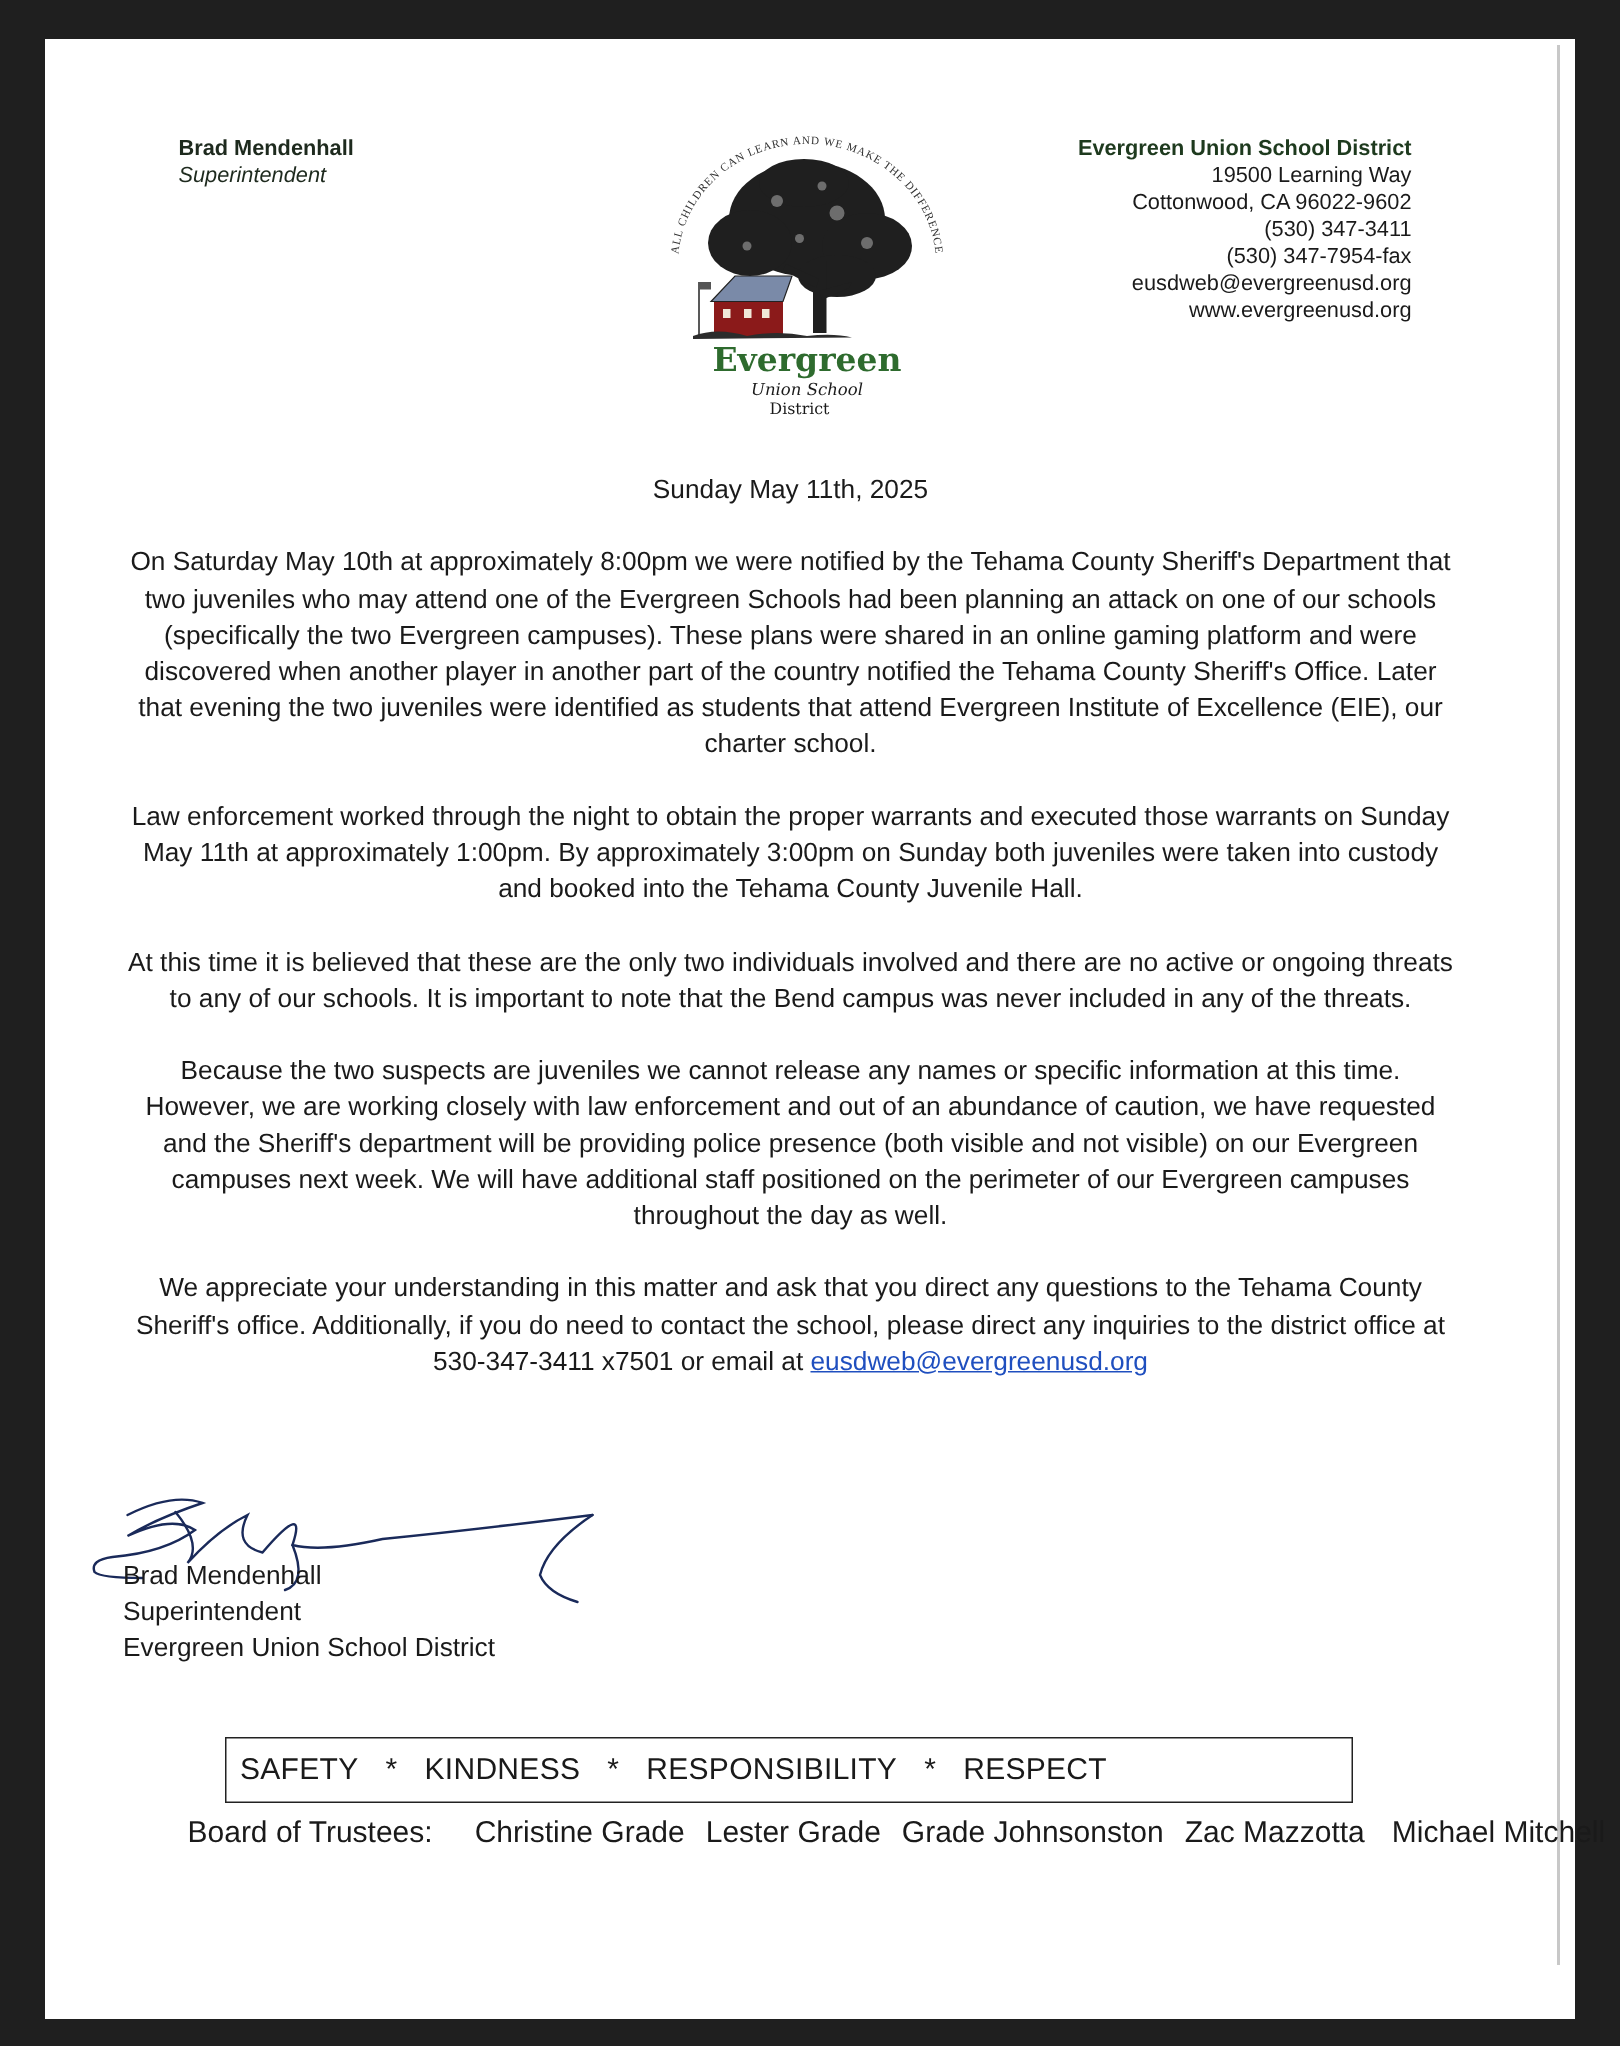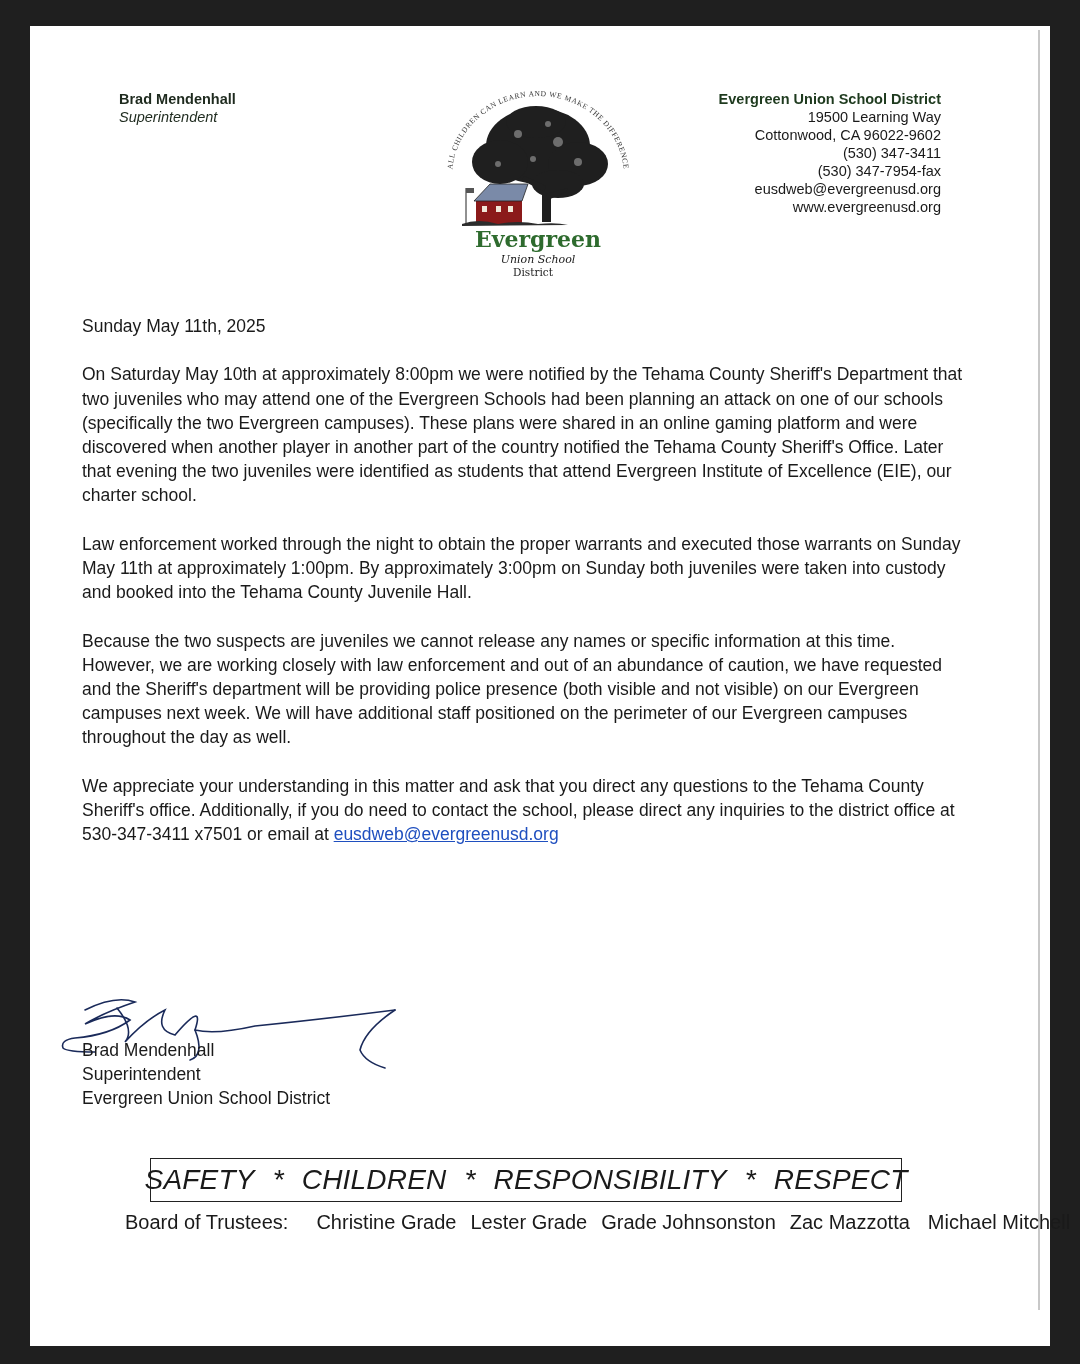--- a/index.html
+++ b/index.html
@@ -38,37 +38,37 @@
   .logo {
     position: absolute; left: 438px; top: 84px;
     width: 200px; height: 200px;
   }
   .logo svg { width: 200px; height: 200px; display: block; }
   .body-text {
     position: absolute; left: 82px; top: 314px;
     width: 890px;
     font-size: 17.5px; line-height: 24.2px; color: #1a1a1a;
   }
-  .body-text p { margin: 0 0 24.2px 0; }
+  .body-text p { margin: 0 0 24.2px 0; text-align: center; }
   .body-text .date { margin-bottom: 24.2px; }
   .email-link { color: #1f4fbf; text-decoration: underline; }
   .sig-area {
     position: absolute; left: 82px; top: 1038px;
     font-size: 17.5px; line-height: 24px;
   }
   .signature {
     position: absolute; left: 55px; top: 990px;
     width: 350px; height: 80px;
   }
   .motto-box {
     position: absolute; left: 150px; top: 1158px;
     width: 750px; height: 42px;
     border: 1.5px solid #222;
-    display: flex; align-items: center; justify-content: center;
-    font-size: 28px; letter-spacing: 0.2px; font-style: italic;
+    display: flex; align-items: center; justify-content: flex-start;
+    font-size: 20px; letter-spacing: 0.2px;
   }
   .motto-box span { margin: 0 9px; }
   .trustees {
     position: absolute; left: 125px; top: 1212px;
     font-size: 20px; line-height: 20px; white-space: nowrap;
     display: flex;
   }
   .trustees .label { margin-right: 28px; }
   .trustees .t { margin-right: 14px; }
   .trustees .t:nth-child(5) { margin-right: 18px; }
@@ -135,20 +135,21 @@
   <div>(530) 347-3411</div>
   <div>(530) 347-7954-fax</div>
   <div>eusdweb@evergreenusd.org</div>
   <div>www.evergreenusd.org</div>
 </div>
 
 <div class="body-text">
   <p class="date">Sunday May 11th, 2025</p>
   <p>On Saturday May 10th at approximately 8:00pm we were notified by the Tehama County Sheriff's Department that two juveniles who may attend one of the Evergreen Schools had been planning an attack on one of our schools (specifically the two Evergreen campuses).  These plans were shared in an online gaming platform and were discovered when another player in another part of the country notified the Tehama County Sheriff's Office.  Later that evening the two juveniles were identified as students that attend Evergreen Institute of Excellence (EIE), our charter school.</p>
   <p>Law enforcement worked through the night to obtain the proper warrants and executed those warrants on Sunday May 11th at approximately 1:00pm.  By approximately 3:00pm on Sunday both juveniles were taken into custody and booked into the Tehama County Juvenile Hall.</p>
+  <p>At this time it is believed that these are the only two individuals involved and there are no active or ongoing threats to any of our schools.  It is important to note that the Bend campus was never included in any of the threats.</p>
   <p>Because the two suspects are juveniles we cannot release any names or specific information at this time. However, we are working closely with law enforcement and out of an abundance of caution, we have requested and the Sheriff's department will be providing police presence (both visible and not visible) on our Evergreen campuses next week.  We will have additional staff positioned on the perimeter of our Evergreen campuses throughout the day as well.</p>
   <p><span>We appreciate your understanding in this matter and ask that you direct any questions to the Tehama County Sheriff's office.  Additionally, if you do need to contact the school, please direct any inquiries to the district office at 530-347-3411 x7501 or email at </span><a class="email-link">eusdweb@evergreenusd.org</a></p>
 </div>
 
 <svg class="signature" viewBox="0 0 350 80">
   <g fill="none" stroke="#1a2a5a" stroke-width="1.6" stroke-linecap="round">
     <path d="M30 20 Q60 5 80 12 Q50 22 30 34 Q60 20 75 30 Q55 45 20 48 Q5 50 8 58 Q12 62 40 62"></path>
     <path d="M62 18 Q80 40 70 52 Q90 30 110 20 Q100 40 120 45 Q150 10 140 40 Q160 45 200 36 Q260 30 340 20"></path>
     <path d="M340 20 Q310 40 305 60 Q310 72 330 78"></path>
     <path d="M140 40 Q150 65 135 70"></path>
@@ -156,21 +157,21 @@
 </svg>
 <div class="sig-area">
   <div>Brad Mendenhall</div>
   <div>Superintendent</div>
   <div>Evergreen Union School District</div>
 </div>
 
 <div class="motto-box">
   <span>SAFETY</span>
   <span>*</span>
-  <span>CHILDREN</span>
+  <span>KINDNESS</span>
   <span>*</span>
   <span>RESPONSIBILITY</span>
   <span>*</span>
   <span>RESPECT</span>
 </div>
 
 <div class="trustees">
   <span class="label">Board of Trustees:</span>
   <span class="t">Christine Grade</span>
   <span class="t">Lester Grade</span>

